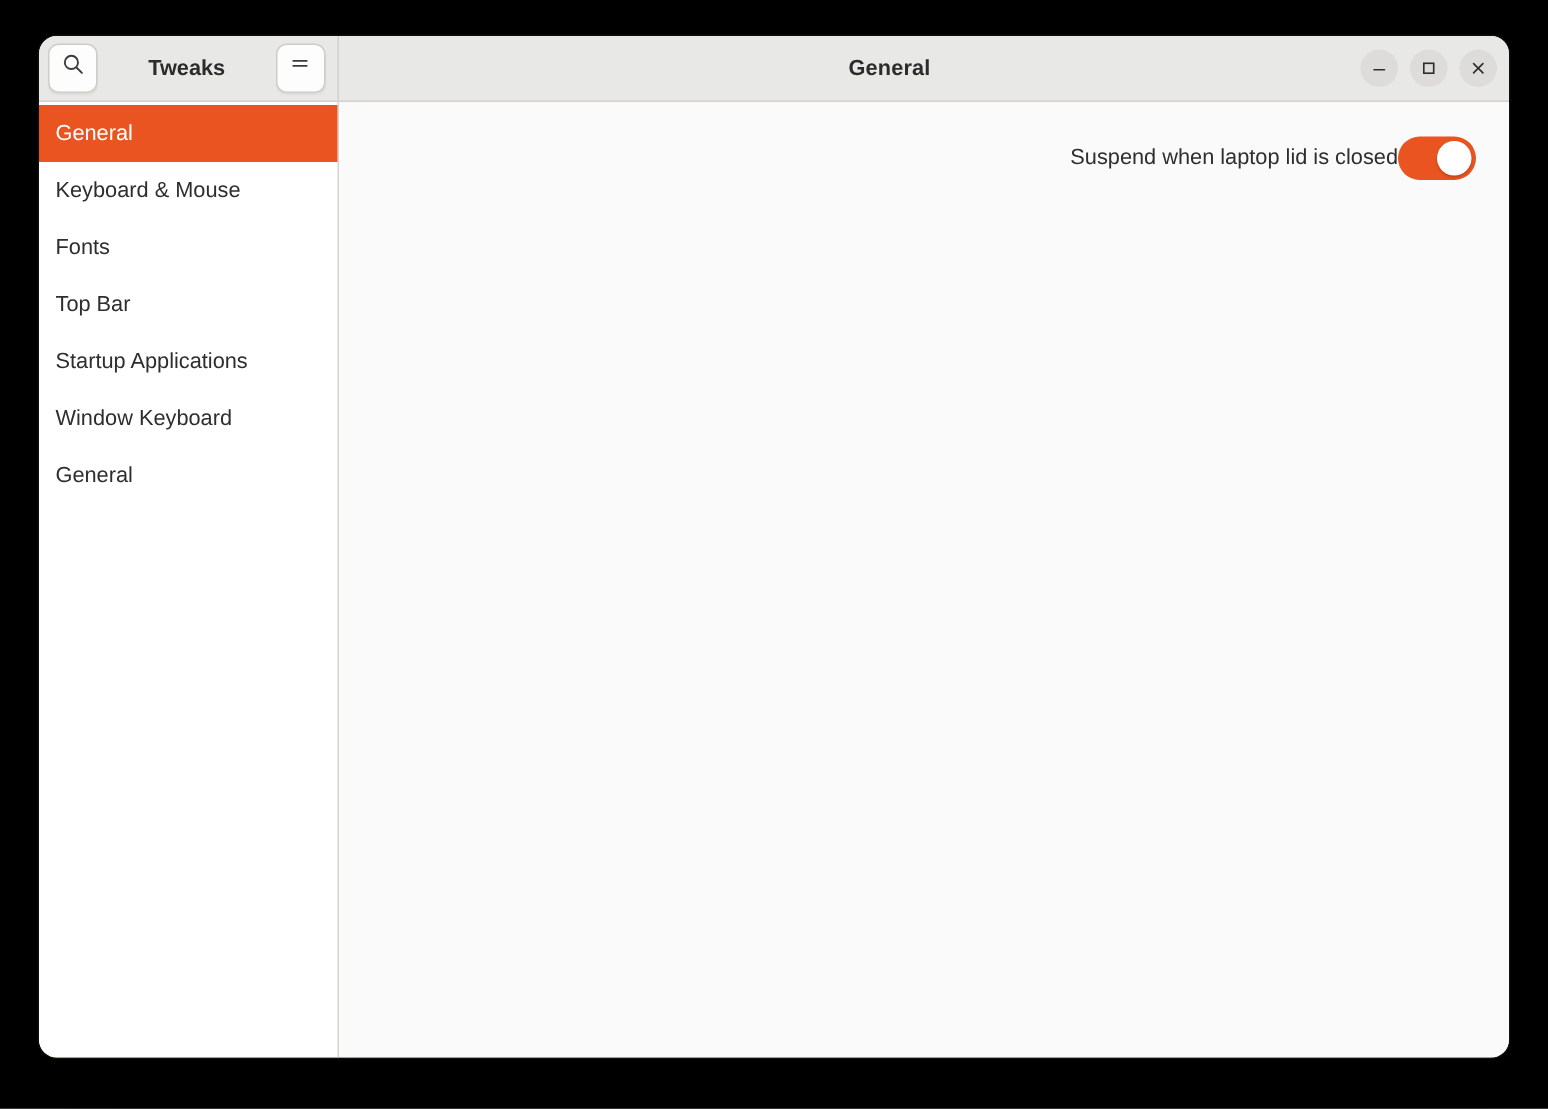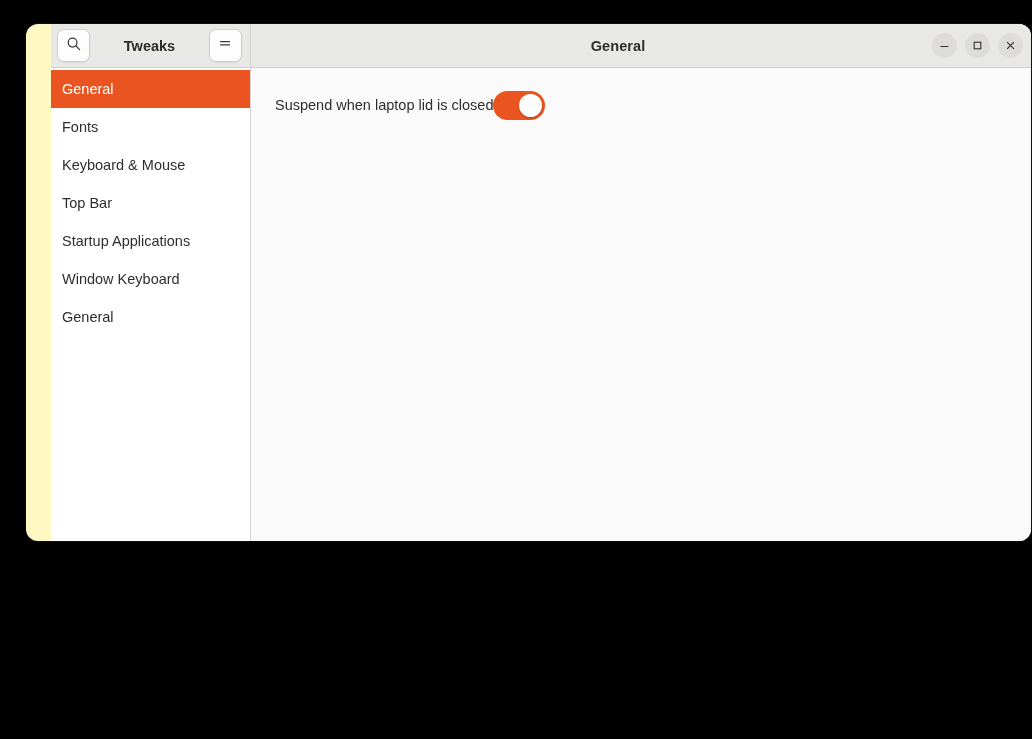--- a/index.html
+++ b/index.html
@@ -19,27 +19,26 @@
     inset: 0;
     background: #000000;
   }
 
   
   .window {
     position: absolute;
     left: 26px;
     top: 24px;
     width: 980px;
-    height: 517px;
+    height: 681px;
     background: #fef9c3;
     border-radius: 12px;
     overflow: hidden;
     box-shadow: 0 0 0 1px rgba(255,255,255,0.06),
                 0 18px 46px rgba(0,0,0,0.55);
-    padding-left: 25px;
   }
 
   
   .headerbar {
     position: relative;
     height: 44px;
     background: #e8e8e7;
     border-bottom: 1px solid #d3d0cd;
     display: flex;
     align-items: center;
@@ -141,21 +140,21 @@
   }
 
   .content {
     flex: 1;
     background: #fafafa;
     position: relative;
   }
   .setting-row {
     display: flex;
     align-items: center;
-    justify-content: flex-start;
+    justify-content: flex-end;
     padding: 0 22px 0 24px;
     height: 52px;
     margin-top: 11px;
   }
   .setting-label {
     font-size: 14.5px;
     color: #2e2e2e;
   }
 
   .toggle {
@@ -239,24 +238,24 @@
       </div>
     </div>
 
     <div class="wbody">
 
       <div class="sidebar">
         <div class="side-item selected">
           <span>General</span>
         </div>
         <div class="side-item">
+          <span>Keyboard &amp; Mouse</span>
+        </div>
+        <div class="side-item">
           <span>Fonts</span>
-        </div>
-        <div class="side-item">
-          <span>Keyboard &amp; Mouse</span>
         </div>
         <div class="side-item">
           <span>Top Bar</span>
         </div>
         <div class="side-item">
           <span>Startup Applications</span>
         </div>
         <div class="side-item">
           <span>Window Keyboard</span>
         </div>

